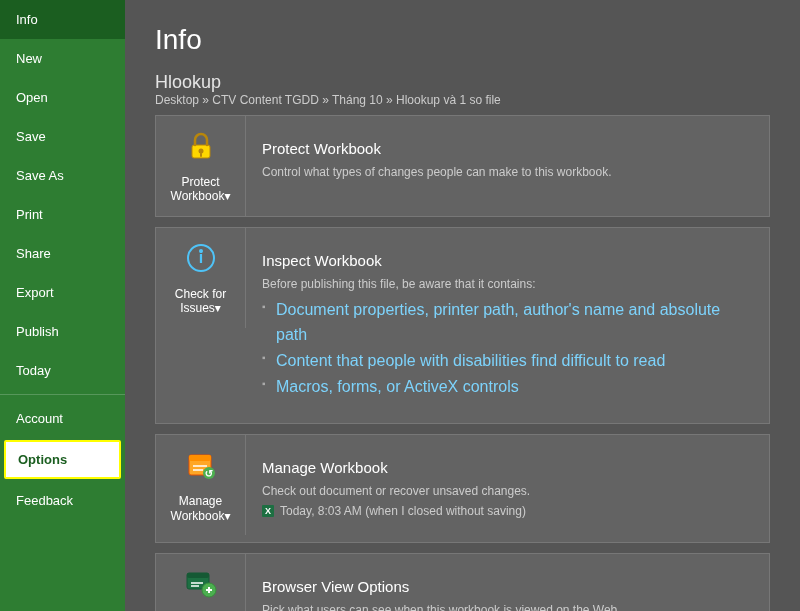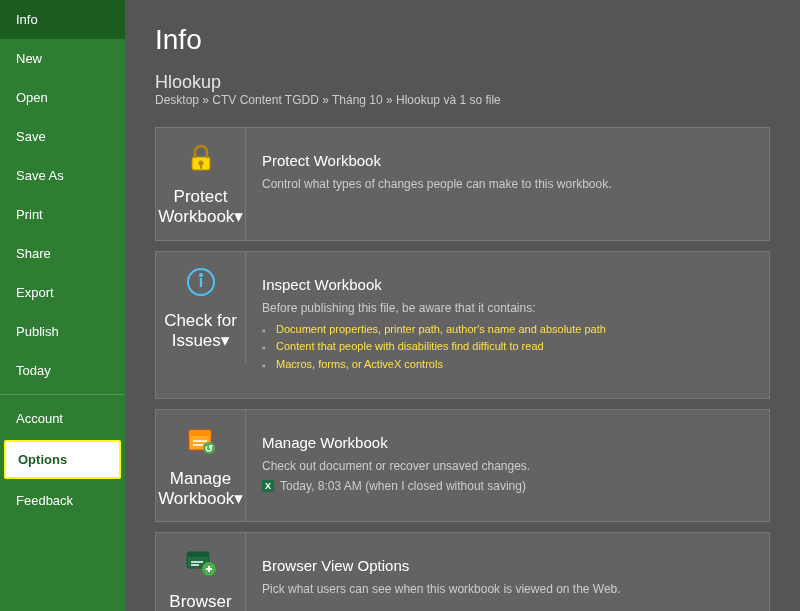--- a/index.html
+++ b/index.html
@@ -53,21 +53,21 @@
     }
     .file-name {
       font-size: 18px;
       color: #e5e5e5;
       font-weight: 400;
       margin-bottom: 0;
     }
     .breadcrumb {
       font-size: 12px;
       color: #ccc;
-      margin-bottom: 20px;
+      margin-bottom: 8px;
     }
 
     
     .info-card {
       display: flex;
       align-items: flex-start;
       background: #636363;
       border: 1px solid #777;
       margin-bottom: 10px;
       padding: 0;
@@ -85,21 +85,21 @@
       cursor: pointer;
       flex-shrink: 0;
     }
     .card-icon {
       font-size: 32px;
       margin-bottom: 4px;
       display: block;
       text-align: center;
     }
     .card-icon-label {
-      font-size: 17px;
+      font-size: 12px;
       color: #fff;
       text-align: center;
       line-height: 1.2;
     }
     .card-content {
       padding: 24px 16px;
       flex: 1;
     }
     .card-title {
       font-size: 15px;
@@ -110,22 +110,22 @@
     .card-desc {
       font-size: 12px;
       color: #ccc;
       line-height: 1.5;
     }
     .card-list {
       list-style: none;
       margin-top: 4px;
     }
     .card-list li {
-      font-size: 11px;
-      color: #fde047;
+      font-size: 16px;
+      color: #7dd3fc;
       line-height: 1.6;
       padding-left: 14px;
       position: relative;
     }
     .card-list li::before {
       content: '▪';
       position: absolute;
       left: 0;
       color: #aaa;
       font-size: 10px;

